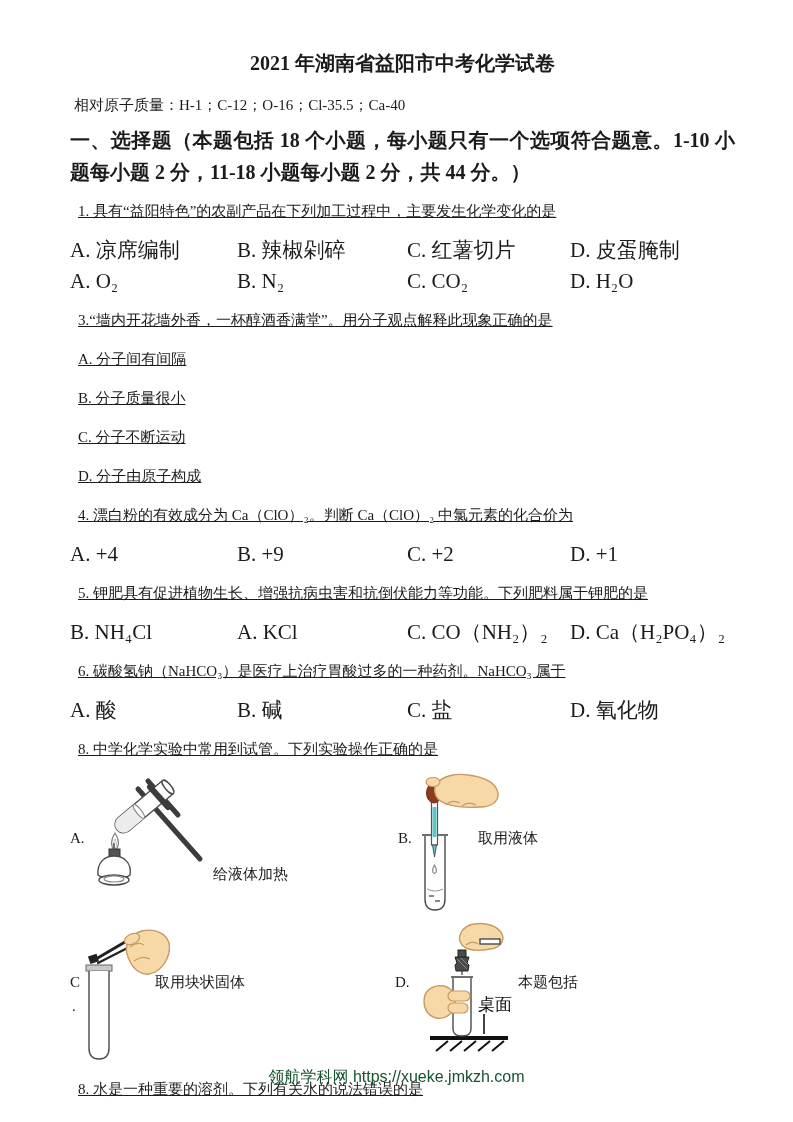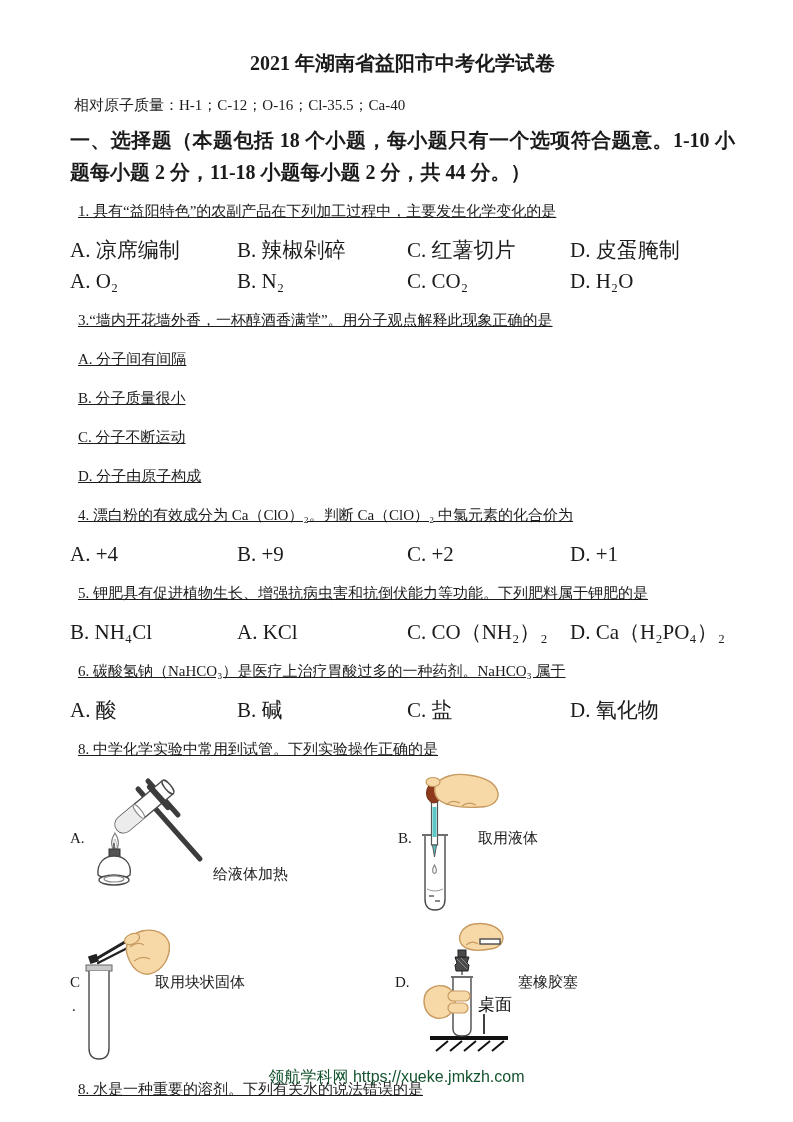--- a/index.html
+++ b/index.html
@@ -189,20 +189,20 @@
           <rect x="36" y="29" width="8" height="7" fill="#4a4a4a" stroke="#222222" stroke-width="1"></rect>
         </g>
         <g>
           <path d="M40,24 C34,16 40,5 52,3 C64,1 76,5 80,13 C83,20 78,27 68,28 C58,30 46,30 40,24 Z" stroke="#c79a60" stroke-width="1.4" fill="#f7d9a8"></path>
           <path d="M44,24 Q50,19 56,23" fill="none" stroke="#c79a60" stroke-width="1.2"></path>
           <rect x="58" y="18" width="20" height="5" class="ln"></rect>
         </g>
         <text x="56" y="89" font-size="17" fill="#111111">桌面</text>
         <line x1="62" y1="93" x2="62" y2="113" stroke="#111111" stroke-width="1.6"></line>
       </svg>
-      <span class="fig-caption" style="left:448px;top:52px;">塞橡胶塞</span>
+      <span class="fig-caption" style="left:448px;top:52px;">本题包括</span>
     </div>
 
     <p class="stem">8. 水是一种重要的溶剂。下列有关水的说法错误的是</p>
   </div>
 
   <div class="watermark">领航学科网 https://xueke.jmkzh.com</div>
 </div>
 
 </body></html>

